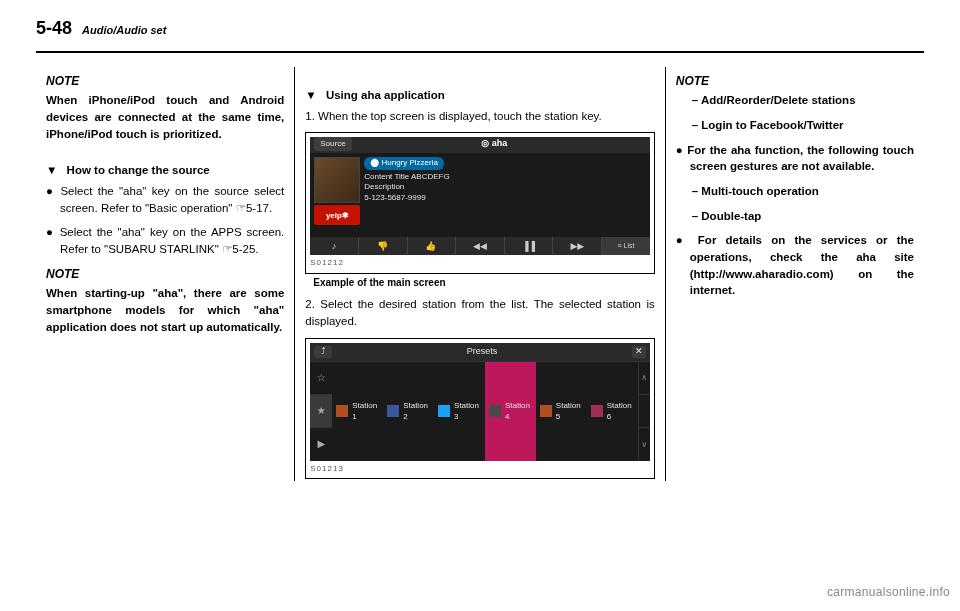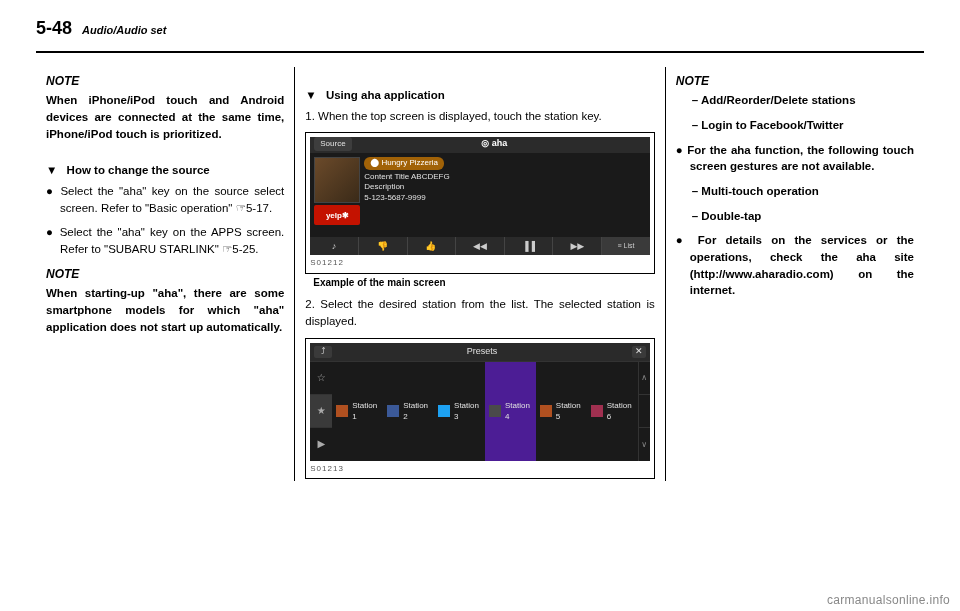--- a/index.html
+++ b/index.html
@@ -136,21 +136,21 @@
     justify-content: center;
     border-radius: 2px;
     margin-top: 2px;
   }
   .meta {
     flex: 1;
     font-size: 8px;
     line-height: 1.3;
   }
   .meta .tag {
-    background: #a16207;
+    background: #0369a1;
     color: #fff;
     display: inline-block;
     padding: 1px 6px;
     border-radius: 6px;
     margin-bottom: 2px;
   }
   .controls {
     position: absolute;
     bottom: 0; left: 0; right: 0;
     height: 18px;
@@ -220,39 +220,39 @@
   }
   .s2-row {
     flex:1;
     border-top:1px solid #333;
     display:flex;
     align-items:center;
     gap:4px;
     padding:0 4px;
     font-size:8px;
   }
-  .s2-row.sel { background:#4c1d95; }
+  .s2-row.sel { background:#be185d; }
   .s2-row .ricon {
     width:14px; height:12px;
     background:#4a4a4a;
   }
   .s2-row .ricon.blue { background:#3b5998; }
   .s2-row .ricon.cyan { background:#1da1f2; }
   .s2-row .ricon.orange { background:#b05020; }
   .s2-row .ricon.pink { background:#a03050; }
   .s2-scroll {
     width:12px;
     display:flex;
     flex-direction:column;
     border-left:1px solid #333;
   }
   .s2-scroll div { flex:1; display:flex; align-items:center; justify-content:center; font-size:8px; color:#888; border-top:1px solid #333;}
   .watermark {
     position:absolute;
-    bottom:4px; right:10px;
+    bottom:12px; right:10px;
     font-size:12px;
     color:#888;
     letter-spacing:0.3px;
   }
 </style>
 </head>
 <body>
 
 <div class="page">
 

